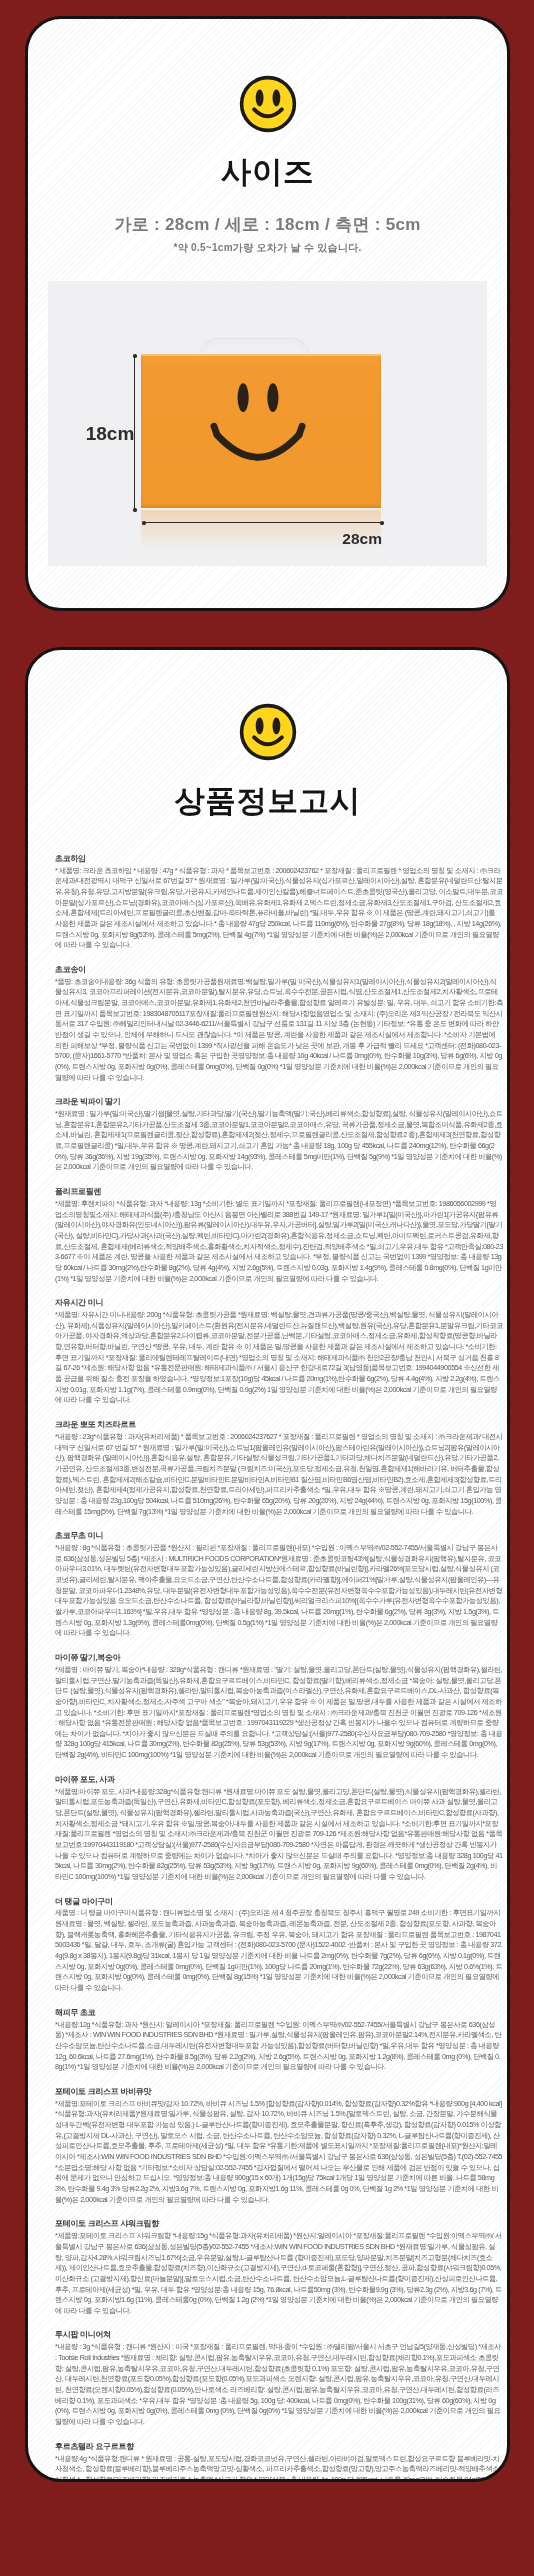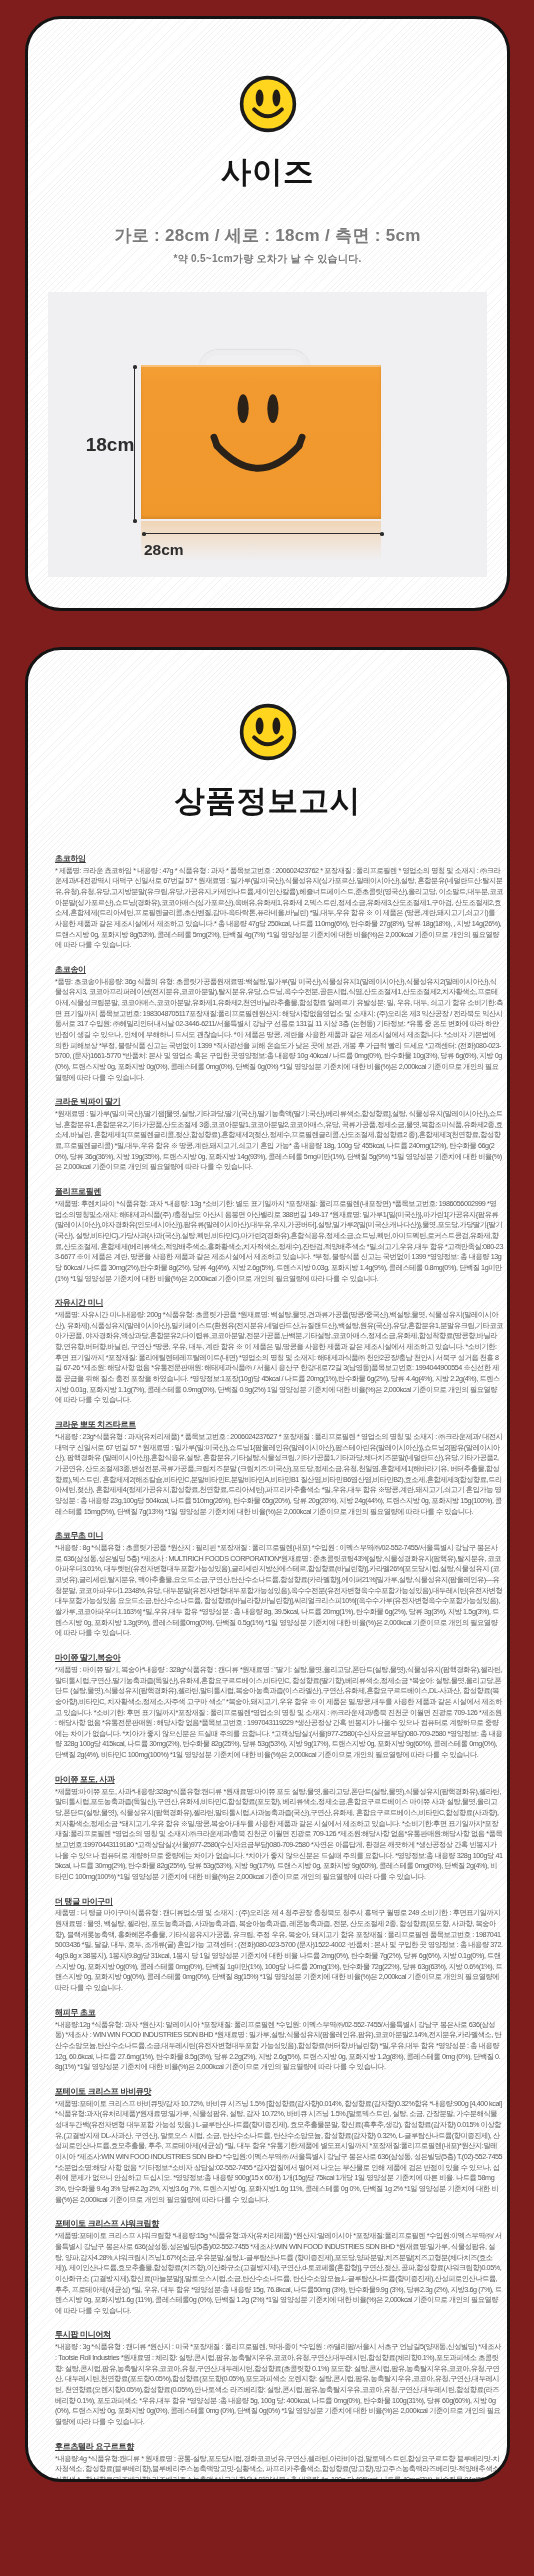--- a/index.html
+++ b/index.html
@@ -10,41 +10,41 @@
     background-color:#ffffff;
     background-image:repeating-linear-gradient(135deg,rgba(0,0,0,0.05) 0px,rgba(0,0,0,0.05) 0.6px,transparent 0.6px,transparent 4px);
     border:3.1px solid #141414;border-radius:36px;overflow:hidden;text-align:center;
   }
   .card-size{top:15.5px;height:595px;}
   .card-info{top:647px;height:1835px;}
   .smiley{display:block;margin:0 auto;}
   .card-size .smiley{margin-top:55px;}
   .card-info .smiley{margin-top:52px;}
   h1.card-title{margin:18.7px 0 0 0;font-size:30.5px;font-weight:900;color:#141414;letter-spacing:0.6px;}
-  p.dims{margin:31px 0 0 0;font-size:17px;color:#7b7b7b;font-weight:600;letter-spacing:0.3px;}
+  p.dims{margin:20px 0 0 0;font-size:17px;color:#7b7b7b;font-weight:600;letter-spacing:0.3px;}
   p.note{margin:5px 0 0 0;font-size:10px;color:#7b7b7b;font-weight:600;letter-spacing:0.3px;}
   .photo{position:relative;width:439px;height:285px;margin:26px auto 0 auto;background:#F0EFF1;text-align:left;}
   .handle{position:absolute;left:151px;top:58px;width:111px;height:18.7px;border:5px solid #EDEDEF;
     border-bottom:none;border-radius:59px 59px 0 0;box-sizing:border-box;box-shadow:0 -0.6px 1.2px rgba(0,0,0,0.12);}
   .giftbox{position:absolute;left:93px;top:73px;width:240px;height:154px;
     background:linear-gradient(180deg,#F4A036 0%,#F29A2F 12%,#F0982C 100%);
     box-shadow:inset 0 1.9px 0 rgba(255,255,255,0.35), inset 0 -1.9px 3.1px rgba(0,0,0,0.10);}
   .giftbox svg{position:absolute;left:45px;top:26px;}
   .reflection{position:absolute;left:93px;top:229px;width:240px;height:46px;
     background:linear-gradient(180deg,rgba(241,153,45,0.30) 0%,rgba(241,153,45,0.0) 85%);}
   .vline{position:absolute;left:86px;top:75px;width:1.2px;height:154px;background:#2d2d2d;}
   .vline::before,.vline::after{content:"";position:absolute;left:-1.2px;width:3.7px;height:3.7px;border-radius:50%;background:#2d2d2d;}
   .vline::before{top:-1.9px;} .vline::after{bottom:-1.9px;}
   .hline{position:absolute;left:96px;top:241px;width:238px;height:1.2px;background:#2d2d2d;}
   .hline::before,.hline::after{content:"";position:absolute;top:-1.2px;width:3.7px;height:3.7px;border-radius:50%;background:#2d2d2d;}
   .hline::before{left:-1.9px;} .hline::after{right:-1.9px;}
   .dim-h{position:absolute;left:34px;top:142px;width:56px;text-align:center;font-size:19px;color:#2d2d2d;font-weight:600;}
-  .dim-w{position:absolute;left:96px;top:249px;width:238px;text-align:left;font-size:15.5px;color:#2d2d2d;font-weight:600;}
+  .dim-w{position:absolute;left:96px;top:249px;width:238px;text-align:right;font-size:15.5px;color:#2d2d2d;font-weight:600;}
   .info-text{width:448px;margin:31px 0 0 27px;text-align:left;}
-  .block h3{margin:0 0 1.9px 0;font-size:8px;font-weight:700;color:#3a3a3a;text-decoration:underline;letter-spacing:-0.3px;}
+  .block h3{margin:0 0 1.9px 0;font-size:8px;font-weight:700;color:#3a3a3a;letter-spacing:-0.3px;}
   .block p{margin:0 0 13px 0;font-size:7.2px;line-height:1.48;color:#595959;letter-spacing:-0.4px;word-break:break-all;}
 </style>
 </head>
 <body>
 
 <div class="page">
 
   <section class="card card-size">
     <svg class="smiley" width="60" height="60" viewBox="0 0 100 100">
       <circle cx="50" cy="50" r="44" fill="#FFD51E" stroke="#1b1b1b" stroke-width="6"></circle>

